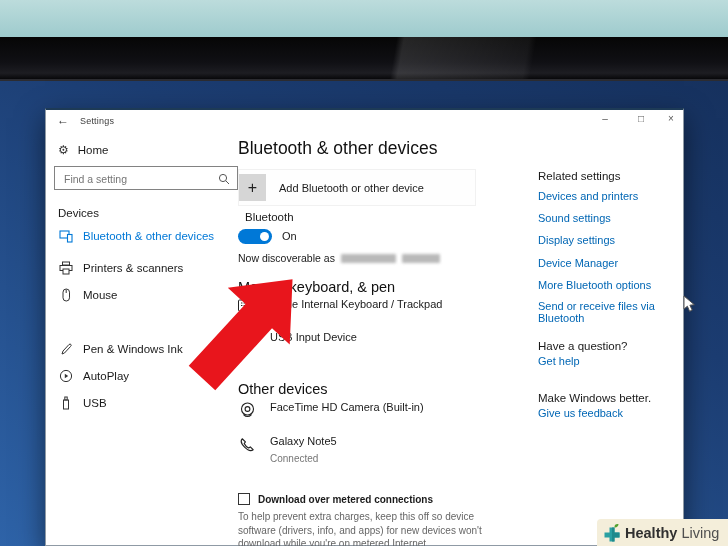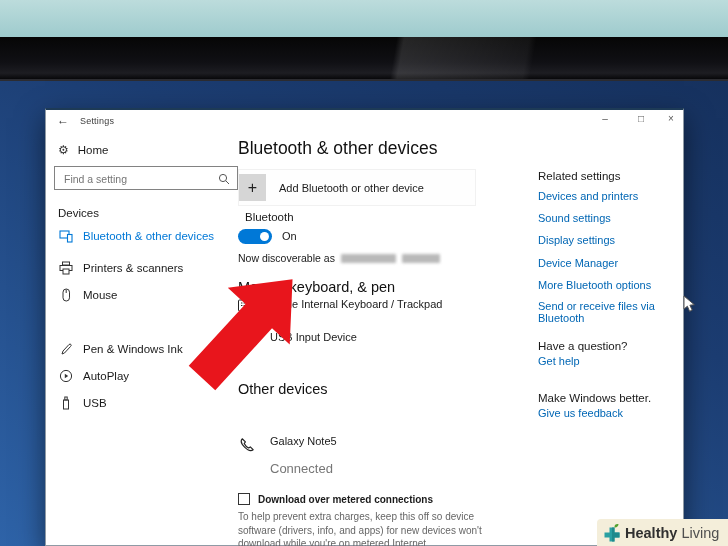--- a/index.html
+++ b/index.html
@@ -43,21 +43,21 @@
   .bt-label{left:192px;top:101px;font-size:11.5px;margin-left:7px;}
   .toggle{left:192px;top:119px;width:34px;height:15px;border-radius:8px;background:#0078d7;cursor:default;}
   .knob{position:absolute;right:3px;top:3px;width:9px;height:9px;border-radius:50%;background:#fff;}
   .toggle-state{left:236px;top:120px;font-size:11px;}
   .discover{left:192px;top:142px;font-size:10.5px;display:flex;align-items:center;gap:6px;}
   .censor{display:inline-block;height:9px;background:#b9b9b9;filter:blur(1.6px);border-radius:1px;}
   .sec-head{font-size:14.5px;color:#111;font-weight:400;}
   .dev-row{display:flex;gap:13px;align-items:flex-start;}
   .dev-ic{width:19px;display:flex;justify-content:center;padding-top:1px;}
   .dev-name{font-size:11px;color:#1a1a1a;}
-  .dev-status{font-size:13px;color:#767676;margin-top:14px;}
+  .dev-status{font-size:10px;color:#767676;margin-top:6px;}
   .chk-row{left:192px;top:383px;display:flex;gap:8px;align-items:center;}
   .chk{width:12px;height:12px;border:1px solid #333;background:#fff;box-sizing:border-box;cursor:default;}
   .chk-label{font-size:10px;font-weight:700;color:#1a1a1a;}
   .metered-desc{left:192px;top:400px;width:245px;font-size:10px;color:#666;line-height:13.5px;}
 
   .rel-head{font-size:11.5px;color:#1a1a1a;}
   .rlink{left:492px;font-size:11px;color:#0066b4;cursor:pointer;}
 
   .arrow-svg{left:146px;top:153px;overflow:visible;pointer-events:none;}
   .cursor-svg{left:637px;top:185px;overflow:visible;pointer-events:none;}
@@ -192,20 +192,30 @@
       <span class="dev-ic">
         <svg width="11" height="17" viewBox="0 0 11 17">
             <path d="M5.5 1 L9.5 4.8 L5.5 8.5 L5.5 1 M5.5 8.5 L9.5 12.2 L5.5 16 L5.5 8.5 M1.5 4.8 L9.5 12.2 M1.5 12.2 L9.5 4.8" fill="none" stroke="#222" stroke-width="1.1" stroke-linejoin="round"></path>
           </svg>
       </span>
       <span class="dev-name">USB Input Device</span>
     </div>
 
     <div class="abs sec-head" style="left:192px;top:271px">Other devices</div>
 
+    <div class="abs dev-row" style="left:192px;top:291px">
+      <span class="dev-ic">
+        <svg width="17" height="17" viewBox="0 0 17 17">
+            <circle cx="8.5" cy="7" r="6" fill="none" stroke="#222" stroke-width="1.1"></circle>
+            <circle cx="8.5" cy="7" r="2.4" fill="none" stroke="#222" stroke-width="1.1"></circle>
+            <path d="M4.5 12.5 Q8.5 16.5 12.5 12.5" fill="none" stroke="#222" stroke-width="1.1"></path>
+          </svg>
+      </span>
+      <span class="dev-name">FaceTime HD Camera (Built-in)</span>
+    </div>
 
     <div class="abs dev-row" style="left:192px;top:325px">
       <span class="dev-ic">
         <svg width="17" height="17" viewBox="0 0 17 17">
             <path d="M3.2 2.8 C1.6 4.6 2.4 8 5.6 11.2 C8.8 14.4 12.3 15.3 14.1 13.7 L11.3 10.9 L9.6 12 C8.2 11.3 6 9.1 5.2 7.5 L6.4 5.9 Z" fill="none" stroke="#222" stroke-width="1.2" stroke-linejoin="round"></path>
           </svg>
       </span>
       <span>
         <div class="dev-name">Galaxy Note5</div>
         <div class="dev-status">Connected</div>

